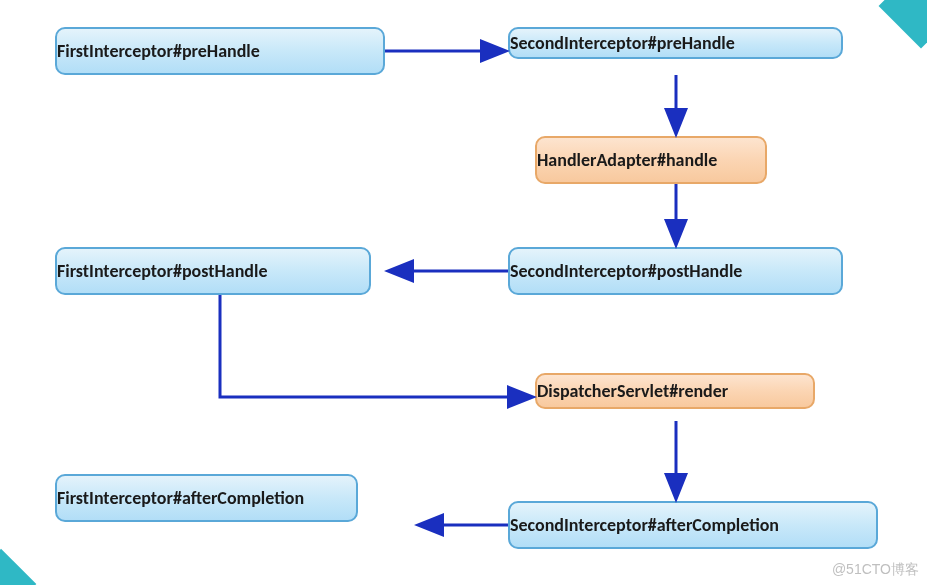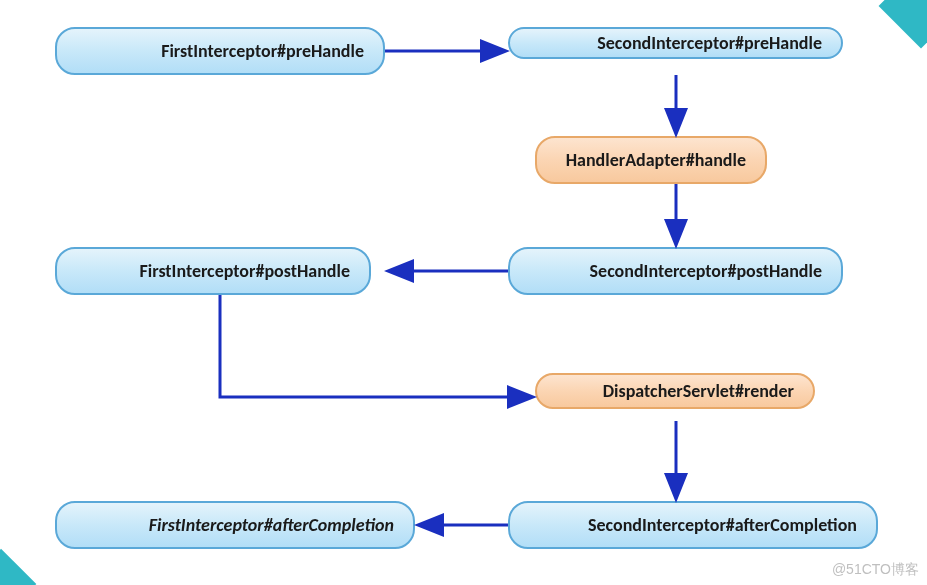--- a/index.html
+++ b/index.html
@@ -6,28 +6,28 @@
     body {
       width: 927px;
       height: 585px;
       background: #ffffff;
       position: relative;
       font-family: "Segoe UI", Calibri, Arial, sans-serif;
       overflow: hidden;
     }
     .box {
       position: absolute;
-      border-radius: 20px;
+      border-radius: 10px;
       display: flex;
       align-items: center;
-      justify-content: flex-end;
+      justify-content: flex-start;
       font-weight: 700;
       font-size: 18px;
       color: #1a1a1a;
-      padding: 0 19px;
+      padding: 0 0;
       border: 2px solid;
       white-space: nowrap;
     }
     .blue-box {
       background: linear-gradient(to bottom, #e4f3fb 0%, #c8e8f9 50%, #b2def7 100%);
       border-color: #5aa8d8;
     }
     .orange-box {
       background: linear-gradient(to bottom, #fde4cf 0%, #fbd5b3 50%, #f8c99e 100%);
       border-color: #e8a868;
@@ -87,21 +87,21 @@
   <span>FirstInterceptor#postHandle</span>
 </div>
 <div class="box blue-box" style="left:508px; top:247px; width:335px; height:48px;">
   <span>SecondInterceptor#postHandle</span>
 </div>
 
 <div class="box orange-box" style="left:535px; top:373px; width:280px; height:36px;">
   <span>DispatcherServlet#render</span>
 </div>
 
-<div class="box blue-box" style="left:55px; top:501px; width:360px; height:48px;font-style:italic;">
+<div class="box blue-box" style="left:55px; top:474px; width:303px; height:48px;">
   <span>FirstInterceptor#afterCompletion</span>
 </div>
 <div class="box blue-box" style="left:508px; top:501px; width:370px; height:48px;">
   <span>SecondInterceptor#afterCompletion</span>
 </div>
 
 <svg class="arrows">
   <defs>
     <marker id="arrowhead" markerWidth="10" markerHeight="8" refX="8" refY="4" orient="auto">
       <polygon points="0 0, 10 4, 0 8" fill="#1a2fbf"></polygon>

